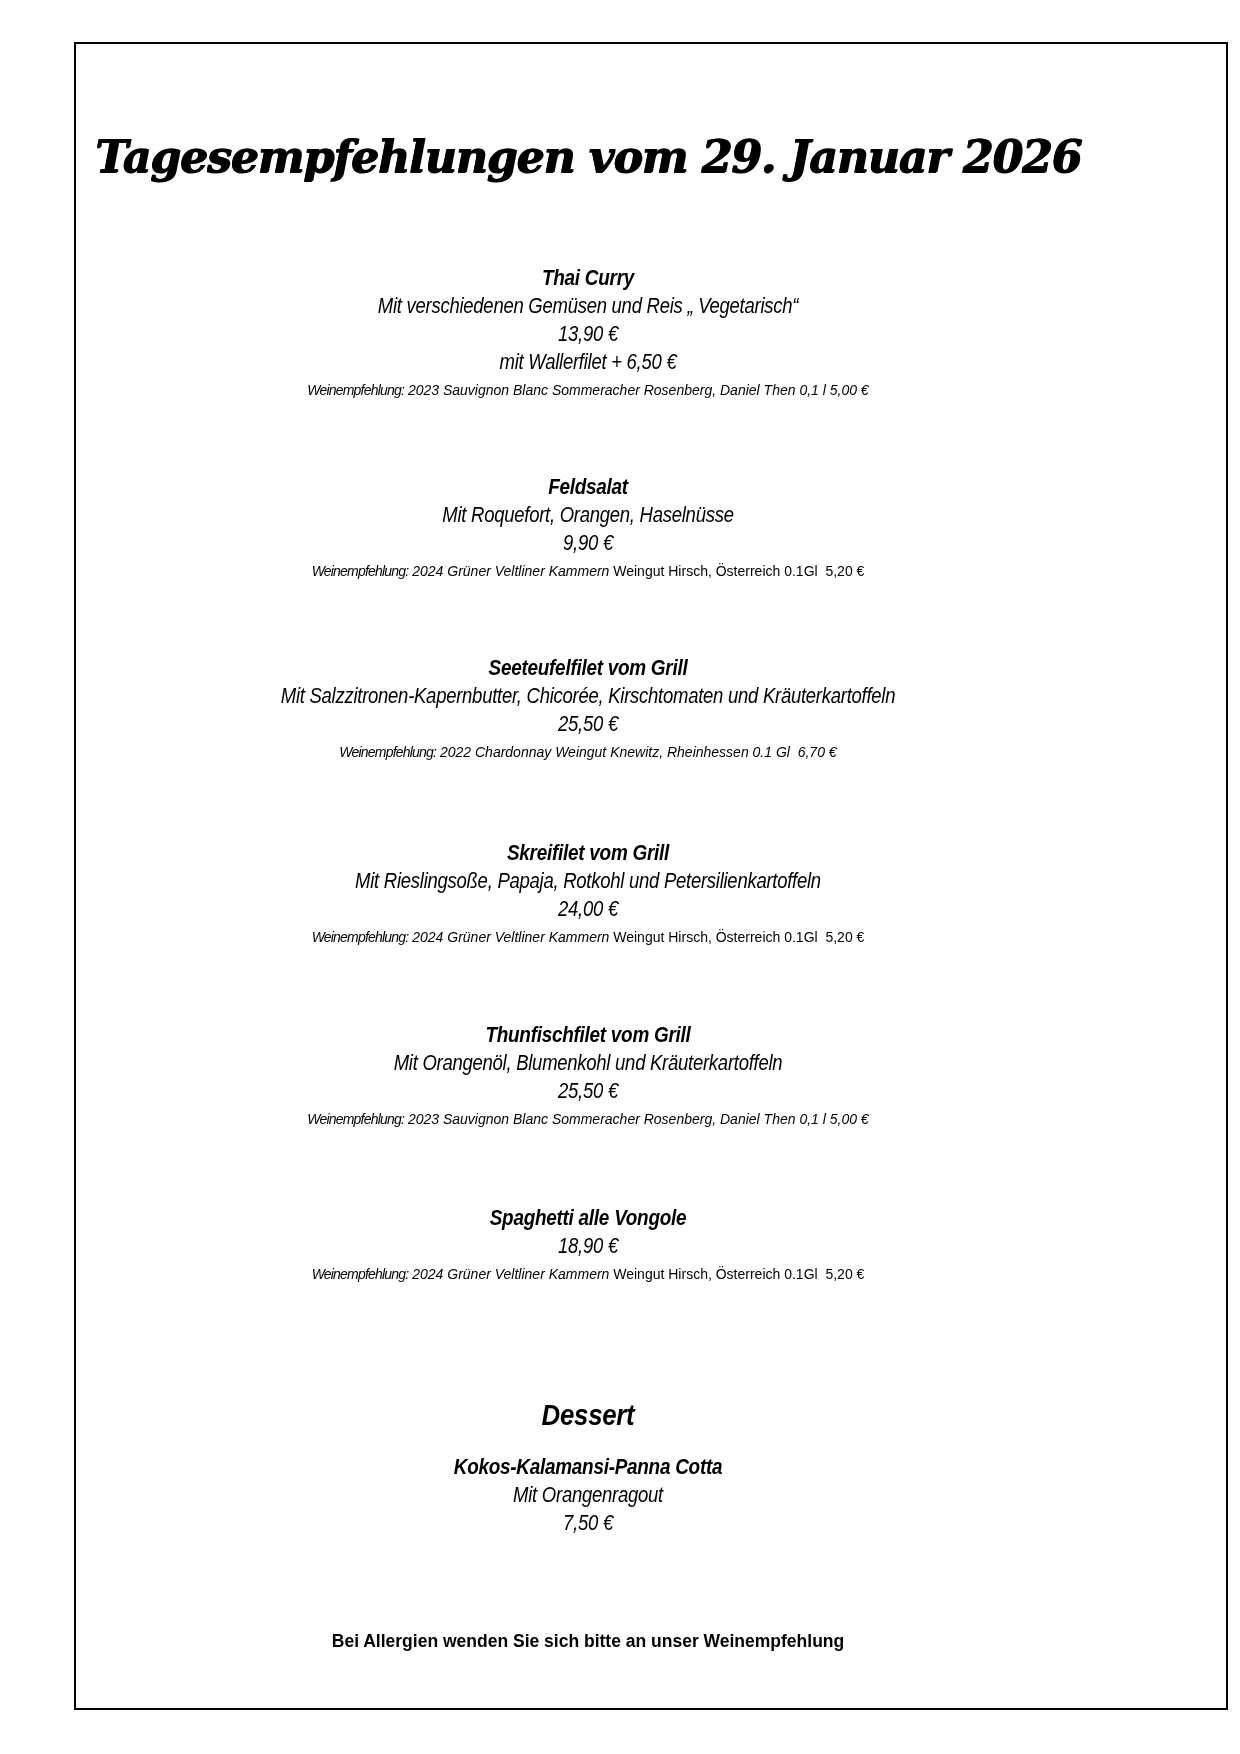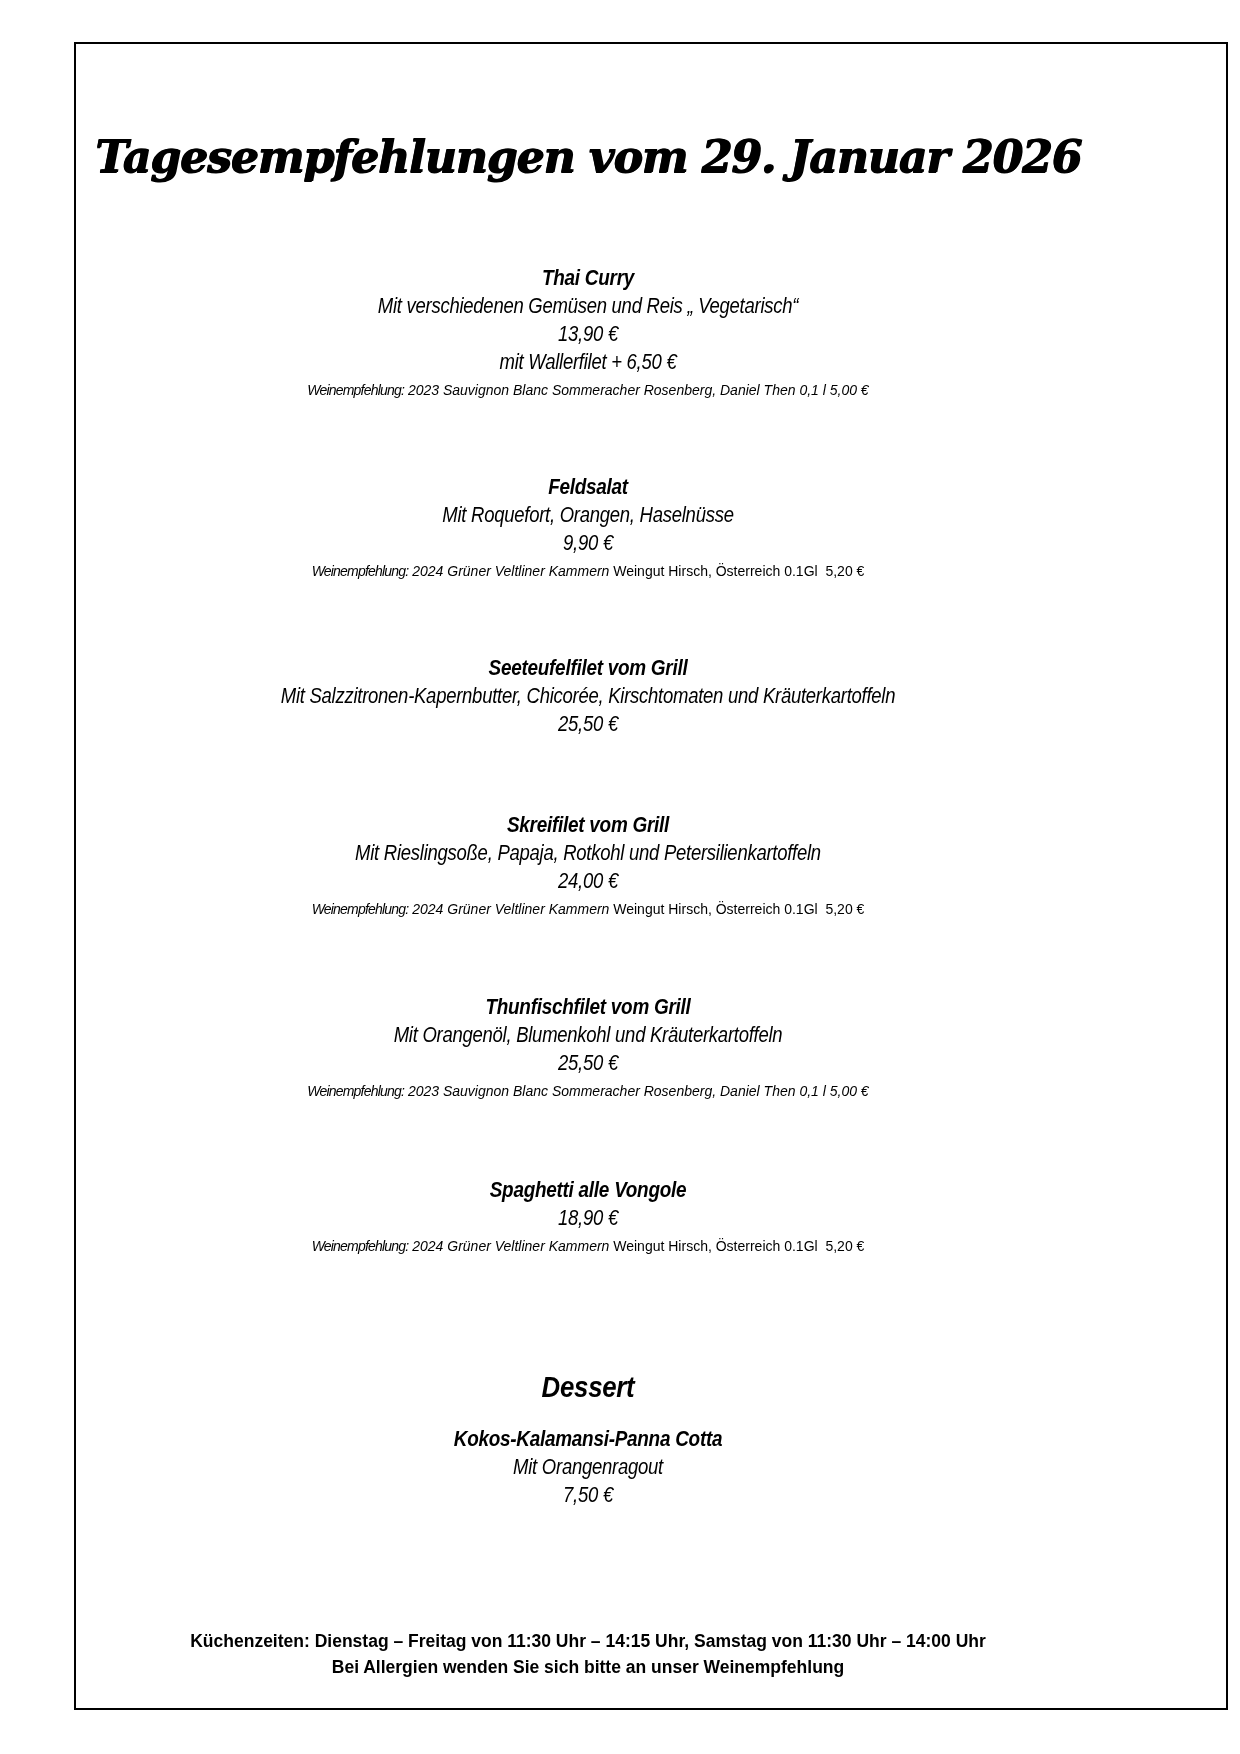--- a/index.html
+++ b/index.html
@@ -93,20 +93,24 @@
         <span class="wmain">2024 Grüner Veltliner Kammern</span>
         <span class="wupright">Weingut Hirsch, Österreich</span>
         <span class="wtail">0.1Gl&nbsp; 5,20 €</span>
       </div>
     </div>
 
     <div class="dish" style="margin-top:69px;">
       <div class="line dish-name narrow">Seeteufelfilet vom Grill</div>
       <div class="line dish-desc narrow">Mit Salzzitronen-Kapernbutter, Chicorée, Kirschtomaten und Kräuterkartoffeln</div>
       <div class="line dish-price narrow">25,50 €</div>
+      <div class="line wine">
+        <span class="wprefix">Weinempfehlung:</span>
+        <span class="wmain">2022 Chardonnay Weingut Knewitz, Rheinhessen 0.1 Gl&nbsp; 6,70 €</span>
+      </div>
     </div>
 
     <div class="dish" style="margin-top:73px;">
       <div class="line dish-name narrow">Skreifilet vom Grill</div>
       <div class="line dish-desc narrow">Mit Rieslingsoße, Papaja, Rotkohl und Petersilienkartoffeln</div>
       <div class="line dish-price narrow">24,00 €</div>
       <div class="line wine">
         <span class="wprefix">Weinempfehlung:</span>
         <span class="wmain">2024 Grüner Veltliner Kammern</span>
         <span class="wupright">Weingut Hirsch, Österreich</span>
@@ -136,18 +140,17 @@
     </div>
 
     <div class="dessert" style="margin-top:107px;">
       <div class="dessert-heading narrow">Dessert</div>
       <div class="line dessert-item-name narrow" style="margin-top:18px;">Kokos-Kalamansi-Panna Cotta</div>
       <div class="line dish-desc narrow">Mit Orangenragout</div>
       <div class="line dish-price narrow">7,50 €</div>
     </div>
 
     <div class="footer">
-      <div>Küchenzeiten: Dienstag – Freitag von 11:30 Uhr – 14:15 Uhr, Samstag von 11:30 Uhr – 14:00 Uhr</div>
       <div>Bei Allergien wenden Sie sich bitte an unser Weinempfehlung</div>
     </div>
 
   </div>
 </div>
 
 </body></html>

